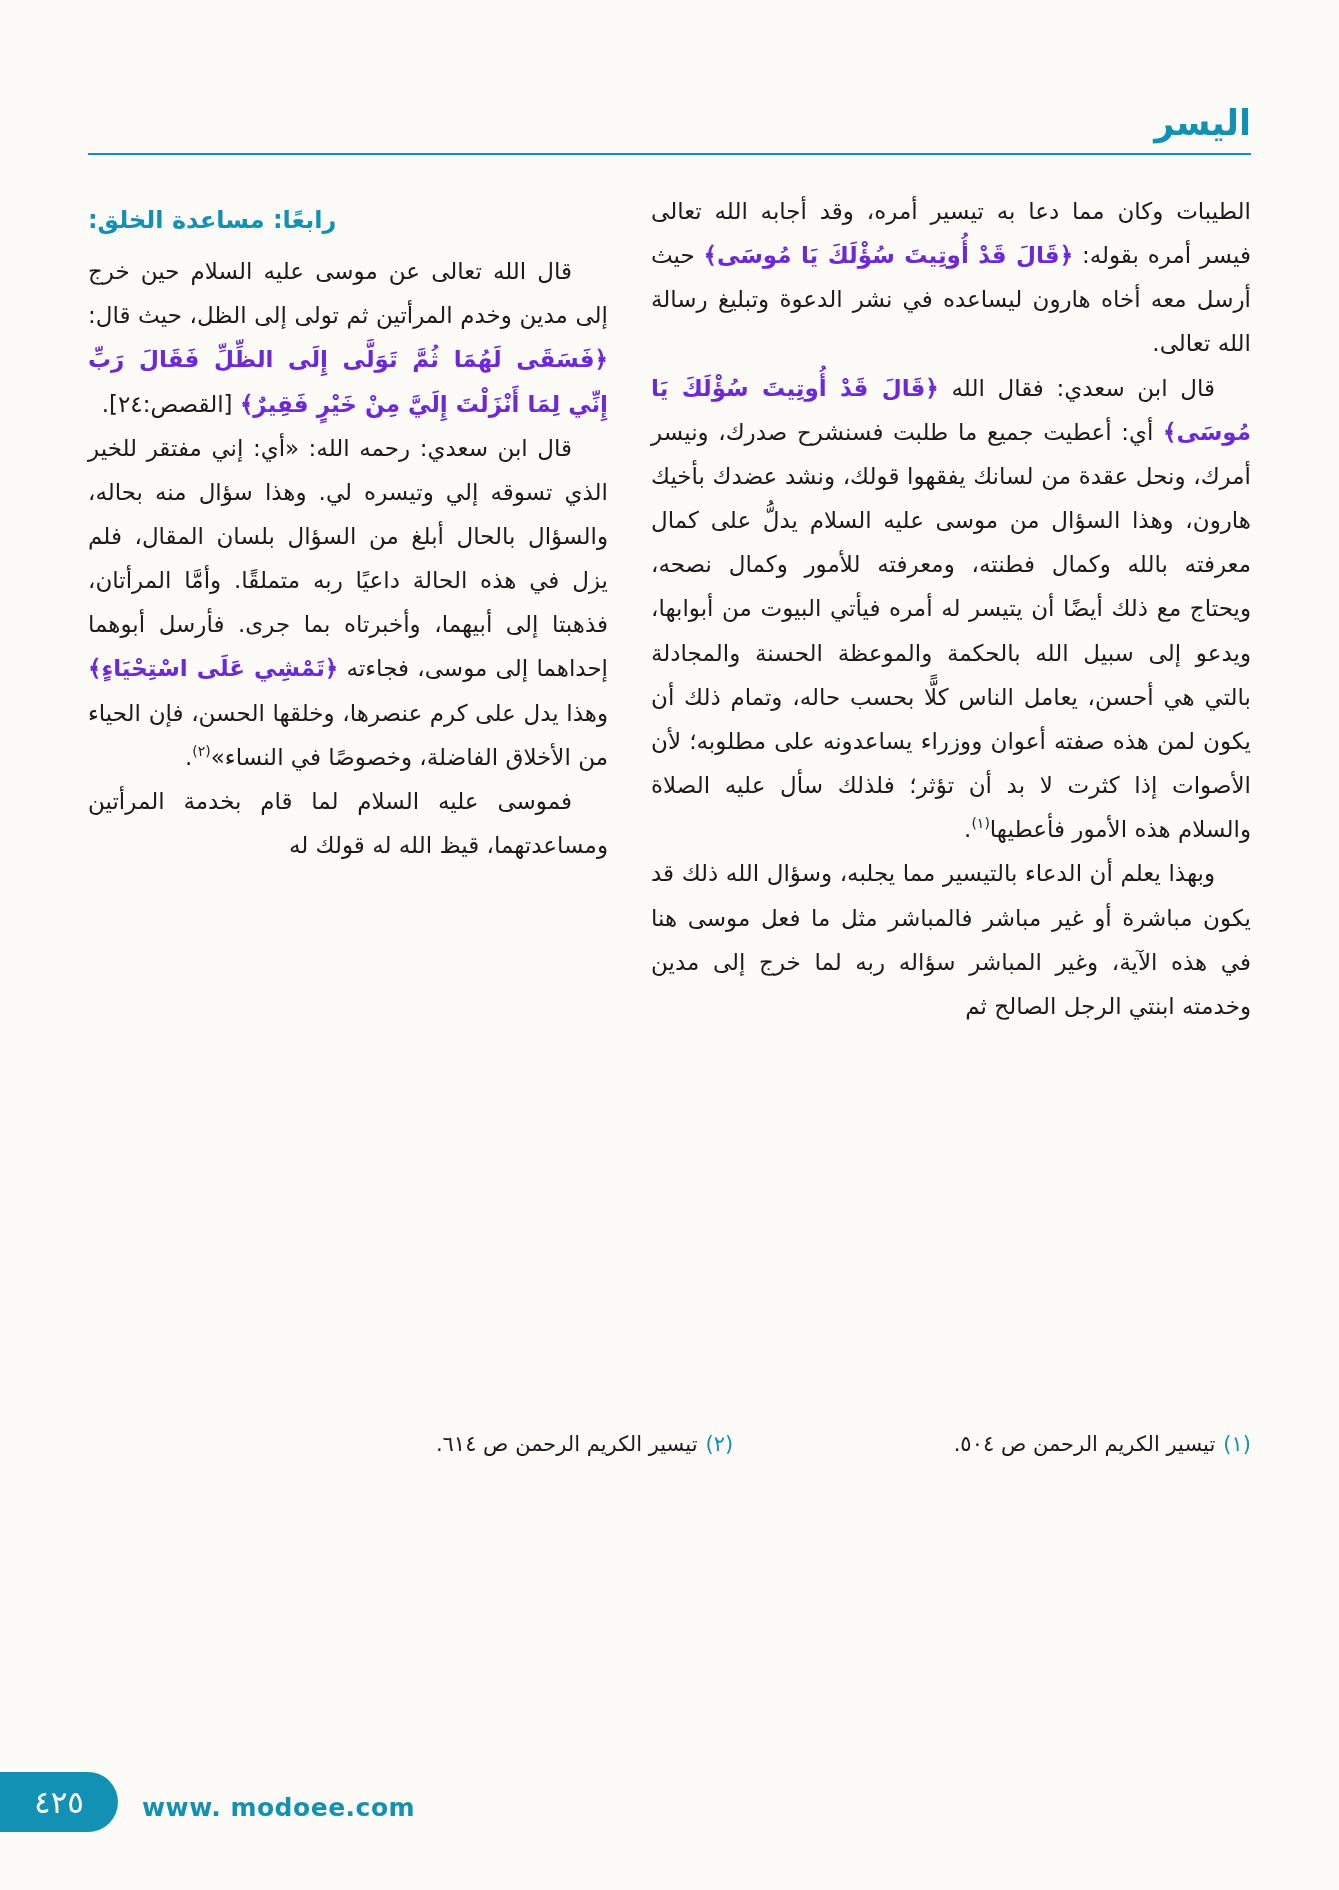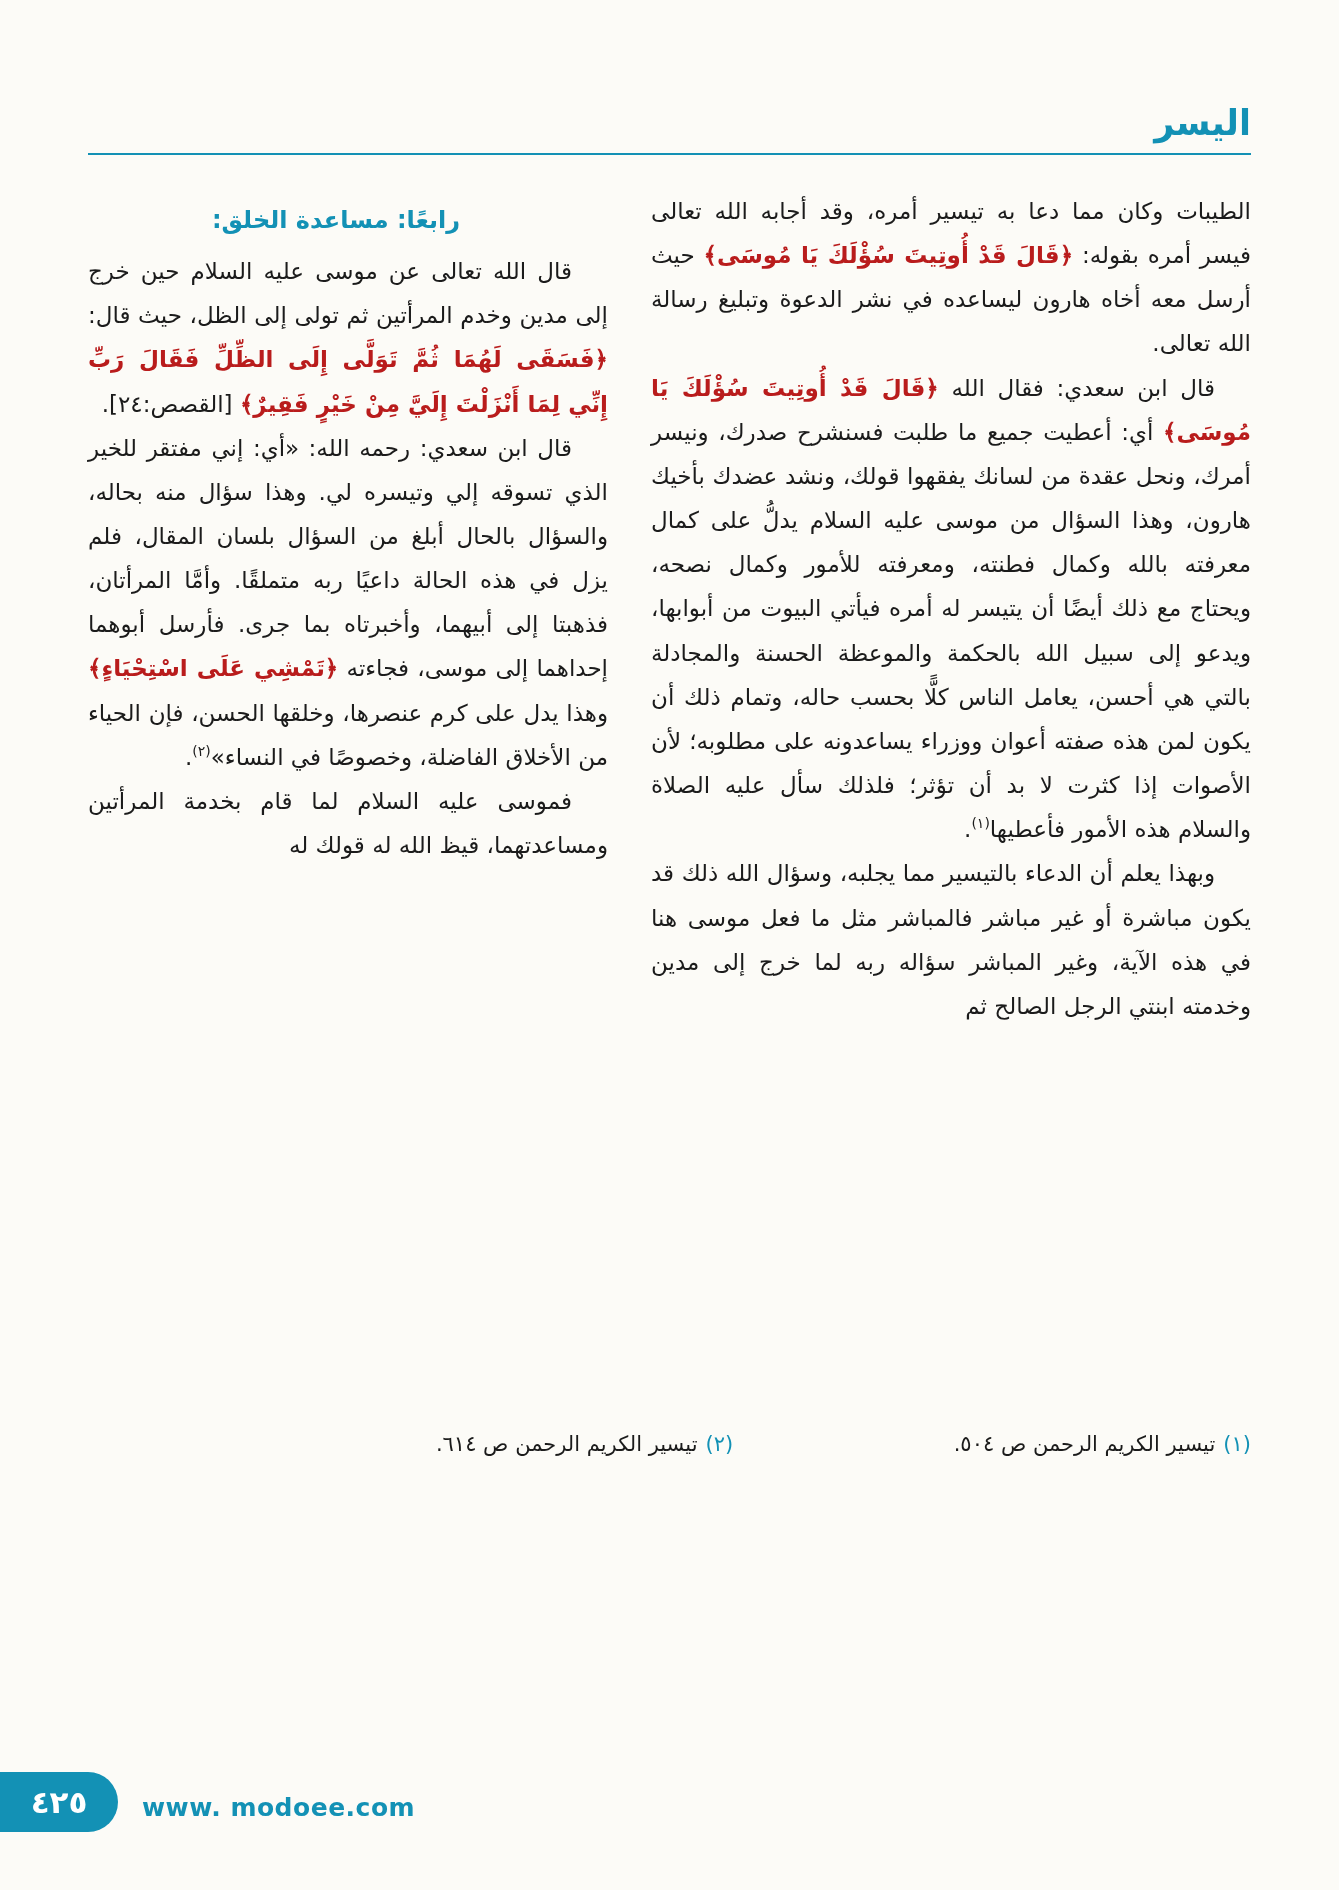--- a/index.html
+++ b/index.html
@@ -41,25 +41,25 @@
   .col-right { width:600px; }
   .col-left  { width:520px; }
   .para { margin:0; }
   .para.indent { text-indent:36px; }
   .para.heading {
     color:#1391b5;
     font-weight:bold;
     font-size:24px;
     margin:8px 0 6px 0;
     text-indent:24px;
-    text-align:center;
+    text-align:left;
   }
   .seg-text { color:inherit; }
   .seg-quran {
-    color:#b91c1c;
+    color:#6d28d9;
     font-weight:bold;
   }
   .seg-ref {
     font-size:14px;
     vertical-align:super;
     line-height:0;
   }
   
   .footnotes {
     position:absolute;
@@ -80,21 +80,21 @@
     position:absolute;
     left:0; top:1772px;
     width:118px; height:60px;
     background:#1391b5;
     border-radius:0 30px 30px 0;
     color:#ffffff;
     display:flex;
     align-items:center;
     justify-content:center;
     font-size:31px;
-    font-weight:bold;
+    font-weight:normal;
   }
   .footer-site {
     position:absolute;
     left:142px; top:1786px;
     direction:ltr;
     color:#1391b5;
     font-size:25px;
     font-weight:bold;
     letter-spacing:0.5px;
     margin-top:7px;

